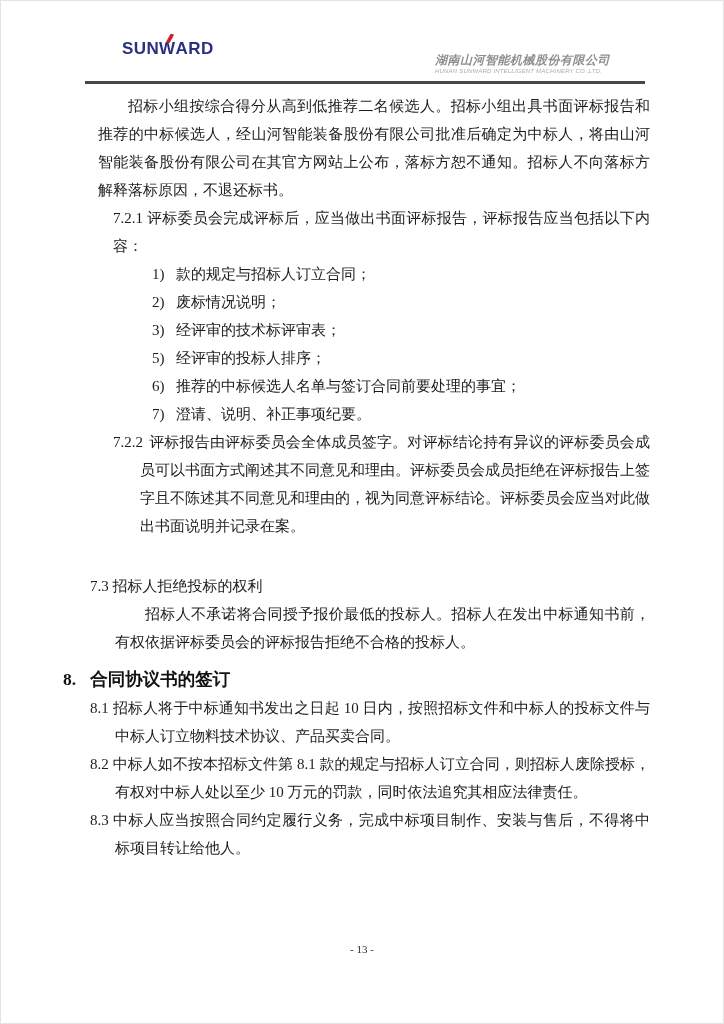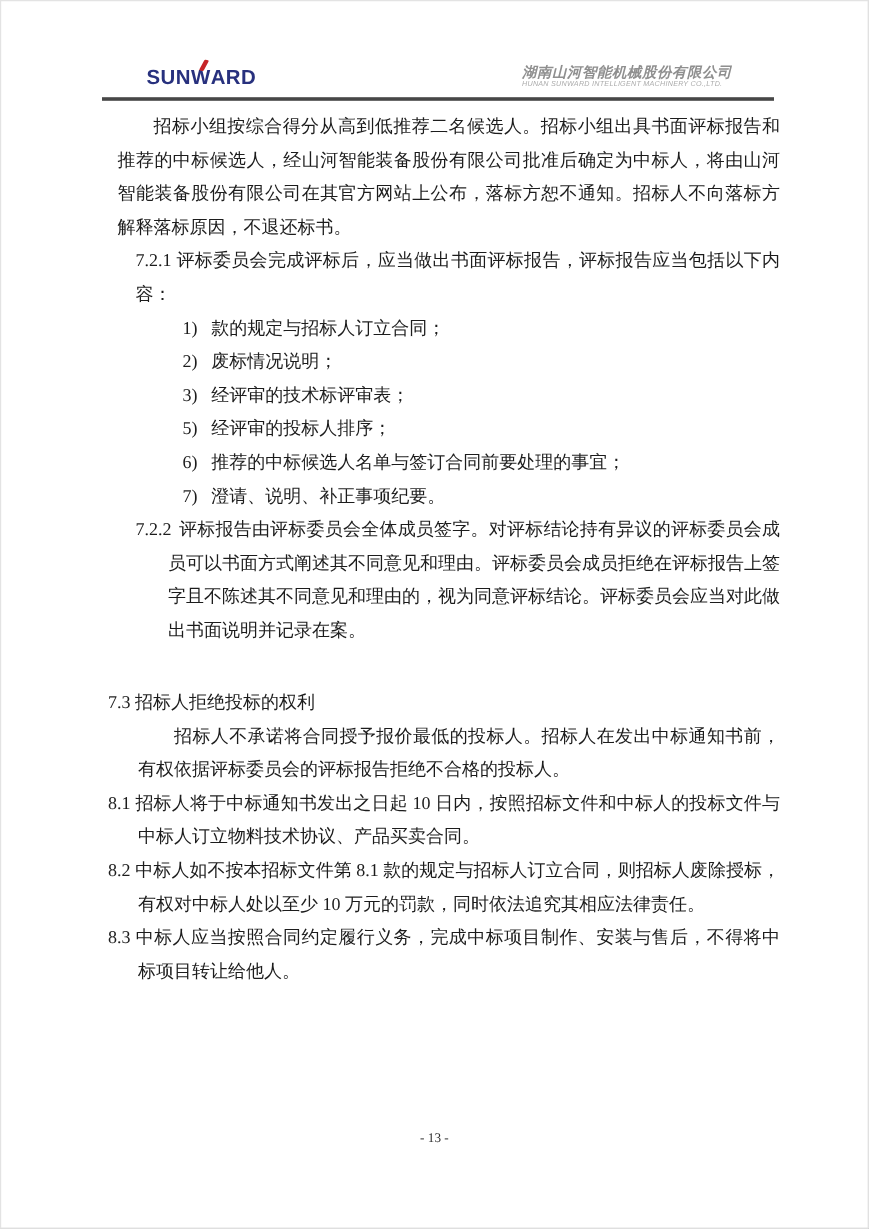--- a/index.html
+++ b/index.html
@@ -10,21 +10,21 @@
     margin:0 auto;
     background:#ffffff;
     font-family:"Liberation Serif","DejaVu Serif",serif;
     color:#1c1c1c;
     overflow:hidden;
     box-shadow:0 0 0 1px #e3e3e3 inset;
   }
 
   
   .logo {
-    position:absolute; left:122px; top:56px;
+    position:absolute; left:122px; top:40px;
     font-family:"Liberation Sans","DejaVu Sans",sans-serif;
     font-weight:bold; font-size:17px; letter-spacing:0.4px;
     color:#28317e; line-height:18px;
   }
   .logo .w-wrap { position:relative; display:inline-block; }
   .w-accent {
     position:absolute; top:-6px; left:9px;
     width:4px; height:9px;
     background:#c62427;
     transform:skewX(-20deg) rotate(10deg);
@@ -131,20 +131,23 @@
       <span class="li-num">7)</span><span>澄请、说明、补正事项纪要。</span>
     </div>
 
     <div class="s722">
       <span class="sec-num">7.2.2</span><span>评标报告由评标委员会全体成员签字。对评标结论持有异议的评标委员会成员可以书面方式阐述其不同意见和理由。评标委员会成员拒绝在评标报告上签字且不陈述其不同意见和理由的，视为同意评标结论。评标委员会应当对此做出书面说明并记录在案。</span>
     </div>
 
     <div class="h-73">7.3 招标人拒绝投标的权利</div>
     <p class="p-73">招标人不承诺将合同授予报价最低的投标人。招标人在发出中标通知书前，有权依据评标委员会的评标报告拒绝不合格的投标人。</p>
 
+    <div class="h-8">
+      <span class="sec-num">8.</span><span>合同协议书的签订</span>
+    </div>
 
     <div class="s8-item">
       <span class="sec-num">8.1</span><span>招标人将于中标通知书发出之日起 10 日内，按照招标文件和中标人的投标文件与中标人订立物料技术协议、产品买卖合同。</span>
     </div>
     <div class="s8-item">
       <span class="sec-num">8.2</span><span>中标人如不按本招标文件第 8.1 款的规定与招标人订立合同，则招标人废除授标，有权对中标人处以至少 10 万元的罚款，同时依法追究其相应法律责任。</span>
     </div>
     <div class="s8-item">
       <span class="sec-num">8.3</span><span>中标人应当按照合同约定履行义务，完成中标项目制作、安装与售后，不得将中标项目转让给他人。</span>
     </div>

